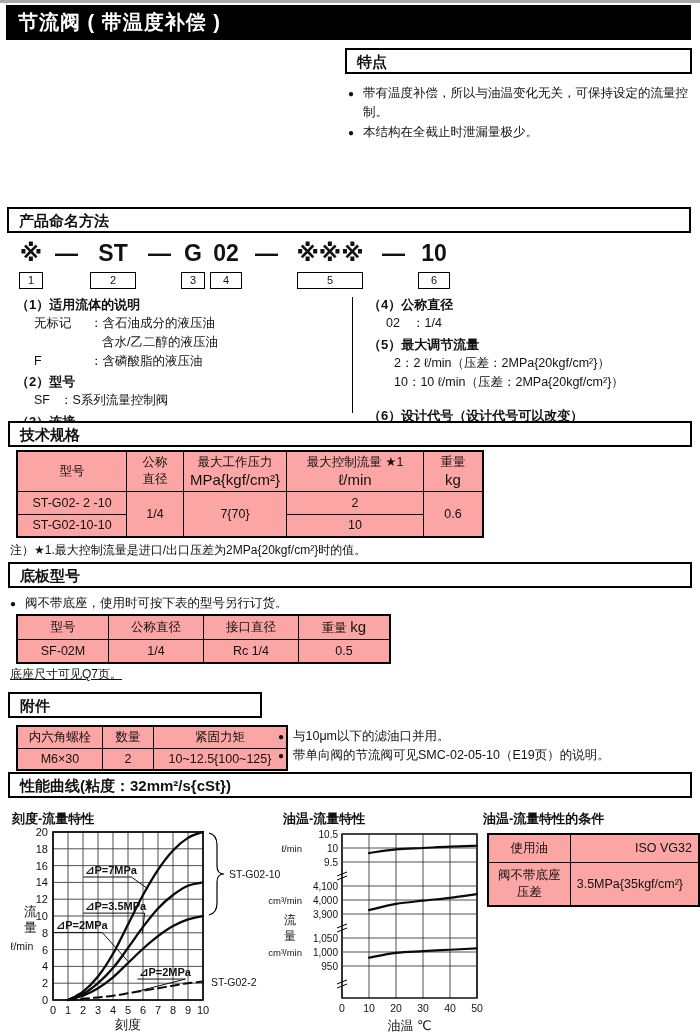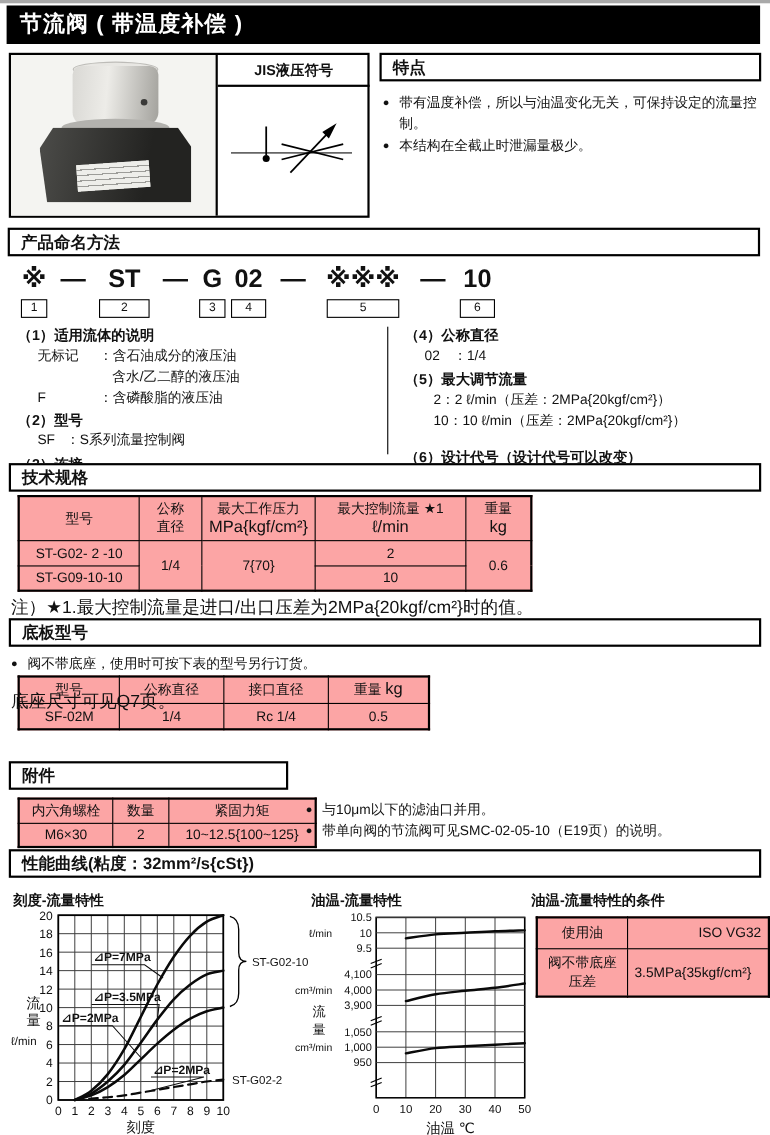--- a/index.html
+++ b/index.html
@@ -45,21 +45,21 @@
   .nrow{padding-left:18px;line-height:1.5;}
   .nl1{display:inline-block;width:56px;}
   .nl2{display:inline-block;width:26px;}
   .nindent{padding-left:86px;}
   .nline{padding-left:26px;line-height:1.55;}
   
   table{border-collapse:collapse;background:#fca5a5;}
   table.doc{border:2px solid #000;}
   table.doc td,table.doc th{border:1px solid #000;font-weight:normal;text-align:center;font-size:12.5px;padding:0 6px;}
   .sm{font-size:15px;}
-  .note{position:absolute;font-size:16px;}
+  .note{position:absolute;font-size:12px;}
   .spec-head{left:8px;top:421px;width:684px;}
   .spec-table{position:absolute;left:16px;top:450px;}
   .base-head{left:8px;top:562px;width:684px;}
   .base-table{position:absolute;left:16px;top:614px;}
   .acc-head{left:8px;top:692px;width:254px;}
   .acc-table{position:absolute;left:16px;top:725px;}
   .use-head{left:272px;top:692px;width:418px;}
   .perf-head{left:8px;top:772px;width:684px;}
   
   .chart-title{position:absolute;font-size:13px;font-weight:bold;}
@@ -70,42 +70,20 @@
 </head>
 <body>
 
 <div id="page">
   <div class="topstrip"></div>
 
   <div class="titlebar">
     <span>节流阀 ( 带温度补偿 )</span>
   </div>
 
-  <div class="ovbox">
-    <div class="photo">
-      <div class="ph-captop"></div>
-      <div class="ph-cap"></div>
-      <div class="ph-dot"></div>
-      <div class="ph-collar"></div>
-      <div class="ph-body"></div>
-      <div class="ph-label"></div>
-    </div>
-    <div class="jis">
-      <div class="jis-head">JIS液压符号</div>
-      <svg width="134" height="116" viewBox="0 0 134 116">
-        <line x1="12" y1="60" x2="122" y2="60" stroke="#666" stroke-width="1.6"></line>
-        <line x1="44" y1="36" x2="44" y2="62" stroke="#000" stroke-width="1.6"></line>
-        <circle cx="44" cy="65" r="3.2" fill="#000"></circle>
-        <line x1="58" y1="66" x2="114" y2="52" stroke="#000" stroke-width="1.5"></line>
-        <line x1="58" y1="52" x2="114" y2="66" stroke="#000" stroke-width="1.5"></line>
-        <line x1="66" y1="78" x2="102" y2="40" stroke="#000" stroke-width="1.6"></line>
-        <polygon points="108,33 95,41 101,47" fill="#000"></polygon>
-      </svg>
-    </div>
-  </div>
 
   <div class="secbox features-head">特点</div>
   <div class="bullets" style="left:348px;top:84px;width:346px;position:absolute;">
     <div class="bullet">
       <span class="dot">●</span>
       <span>带有温度补偿，所以与油温变化无关，可保持设定的流量控制。</span>
     </div>
     <div class="bullet">
       <span class="dot">●</span>
       <span>本结构在全截止时泄漏量极少。</span>
@@ -191,21 +169,21 @@
           </th>
     </tr>
     <tr style="height:23px;">
       <td>ST-G02- 2 -10</td>
       <td rowspan="2">1/4</td>
       <td rowspan="2">7{70}</td>
       <td>2</td>
       <td rowspan="2">0.6</td>
     </tr>
     <tr style="height:23px;">
-      <td>ST-G09-10-10</td>
+      <td>ST-G02-10-10</td>
       <td>10</td>
     </tr>
   </tbody>
     </table>
   <div class="note" style="left:10px;top:542px;">注）★1.最大控制流量是进口/出口压差为2MPa{20kgf/cm²}时的值。</div>
 
   <div class="secbox base-head">底板型号</div>
   <div class="bullets" style="left:10px;top:594px;width:600px;position:absolute;">
     <div class="bullet">
       <span class="dot">●</span>
@@ -221,21 +199,21 @@
       <th style="width:78px;"><span>重量</span> <span class="sm">kg</span></th>
     </tr>
     <tr style="height:24px;">
       <td>SF-02M</td>
       <td>1/4</td>
       <td>Rc 1/4</td>
       <td>0.5</td>
     </tr>
   </tbody>
     </table>
-  <div class="note" style="left:10px;top:628px;">底座尺寸可见Q7页。</div>
+  <div class="note" style="left:10px;top:666px;text-decoration:underline;">底座尺寸可见Q7页。</div>
 
   <div class="secbox acc-head">附件</div>
   <table class="doc acc-table">
     <tbody>
         <tr style="height:22px;">
       <th style="width:72px;"><span>内六角螺栓</span></th>
       <th style="width:38px;"><span>数量</span></th>
       <th style="width:120px;"><span>紧固力矩</span></th>
     </tr>
     <tr style="height:22px;">

